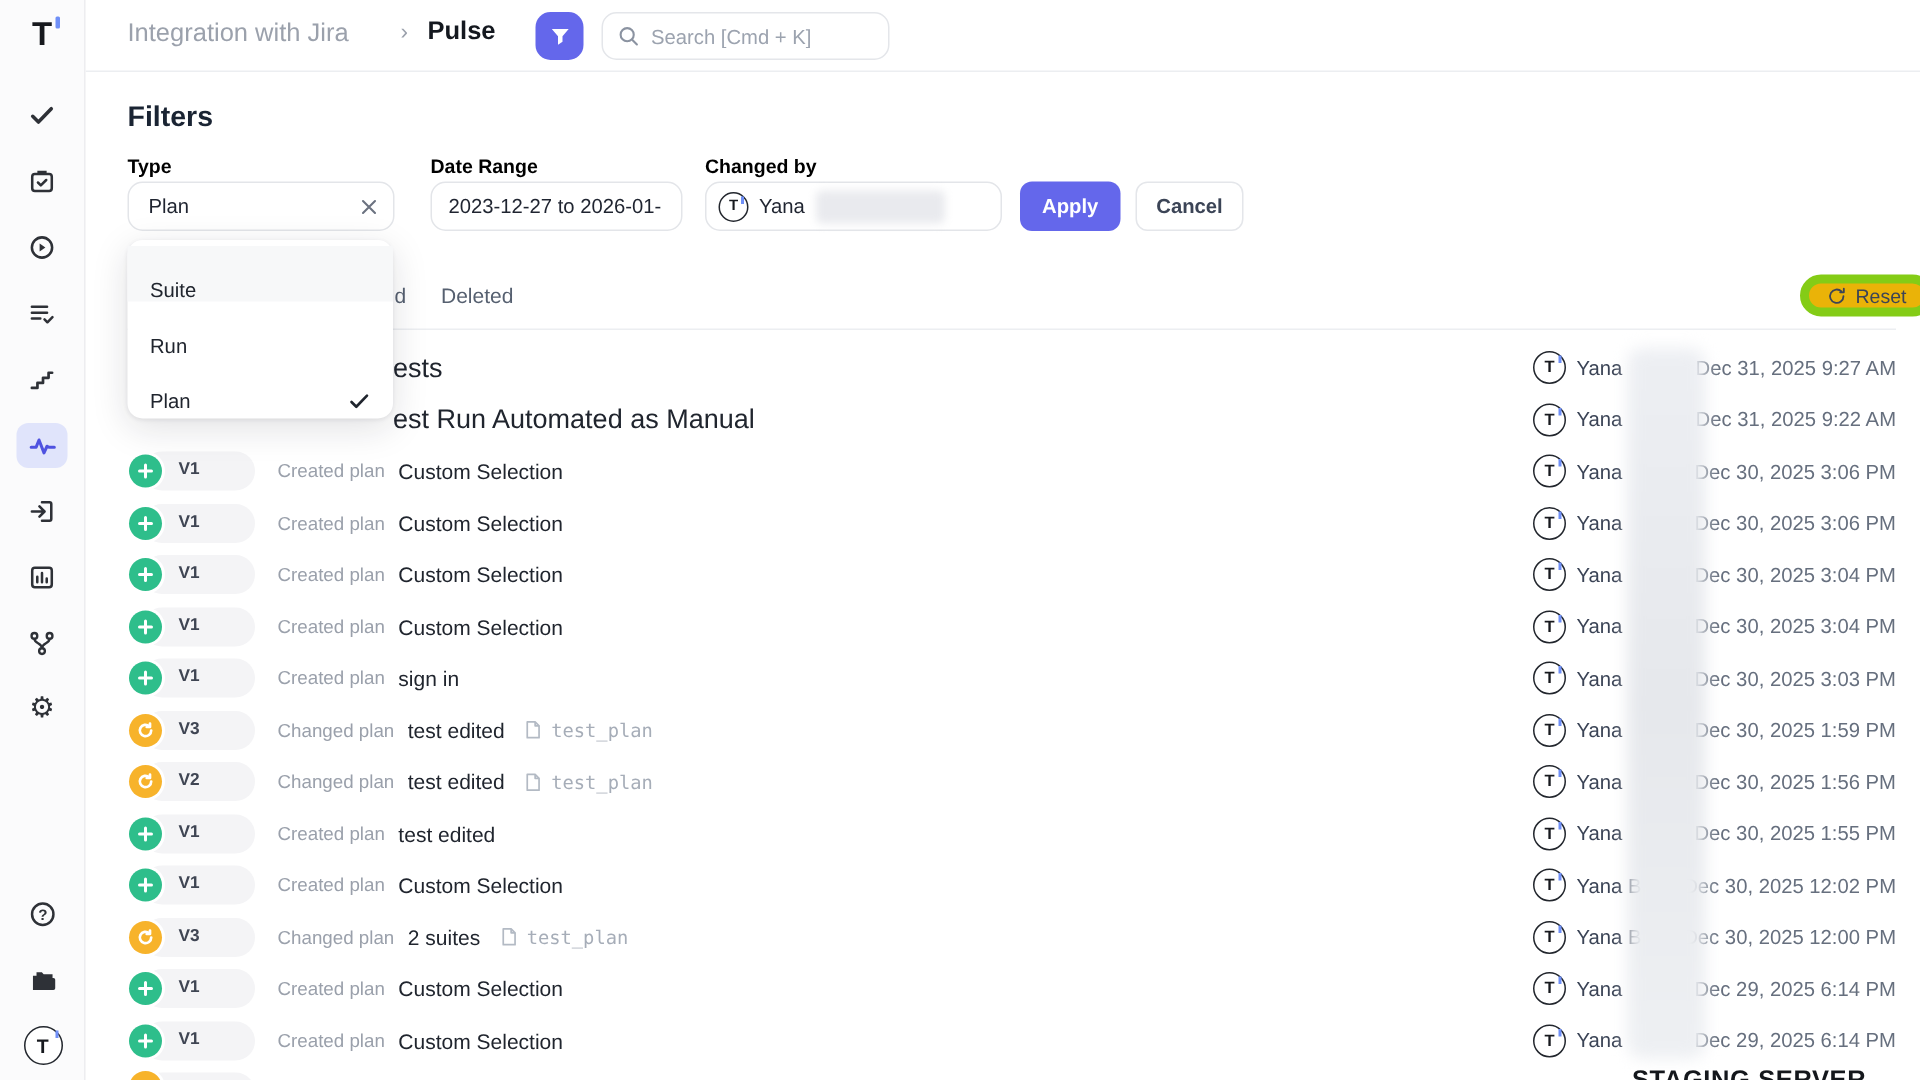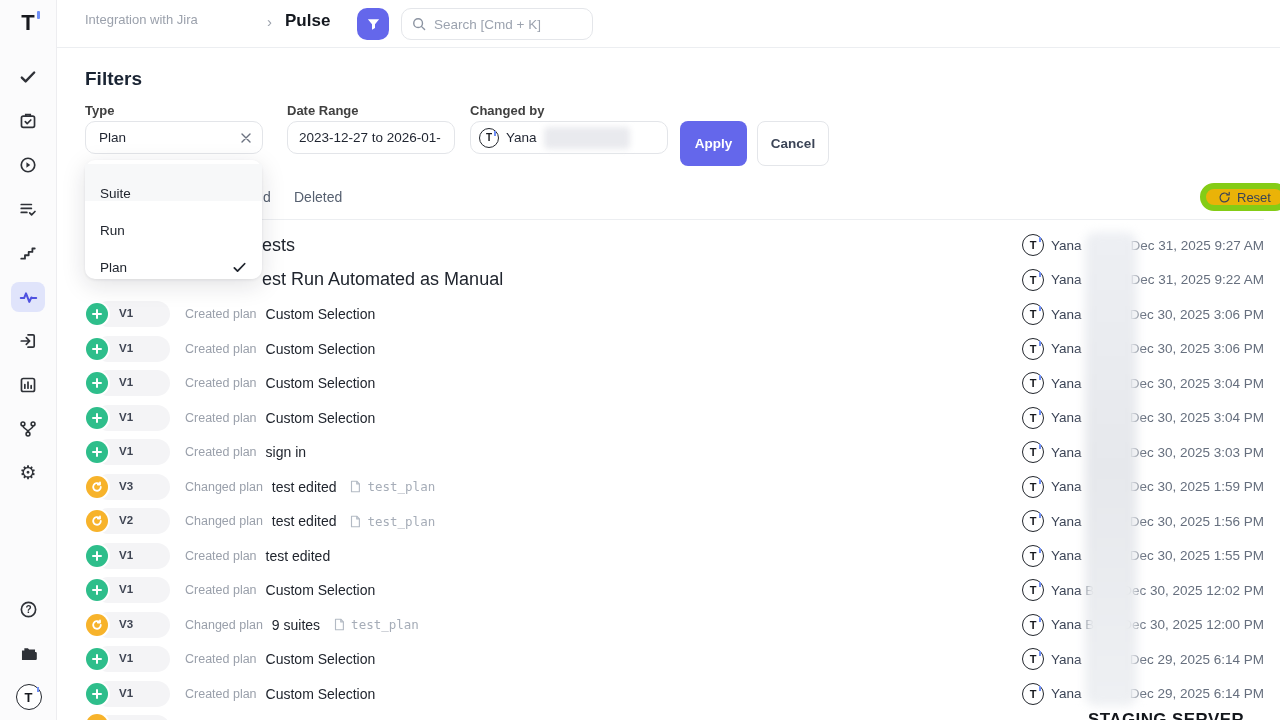--- a/index.html
+++ b/index.html
@@ -15,45 +15,45 @@
   .nav { margin-top:26px; display:flex; flex-direction:column; align-items:center; gap:14px; }
   .nav-item { width:34px; height:30px; border-radius:8px; display:flex; align-items:center; justify-content:center; cursor:pointer; }
   .nav-item.active { background:#e0e4fb; }
   .nav-bottom { position:absolute; bottom:8px; left:0; width:57px;
     display:flex; flex-direction:column; align-items:center; gap:14px; }
   .gear-glyph { font-size:19px; color:#2e3137; line-height:1; }
 
   
   .header { position:absolute; left:57px; top:0; width:1223px; height:48px;
     background:#fff; border-bottom:1px solid #eceef1; z-index:15; }
-  .crumb-parent { position:absolute; left:28px; top:12px; font-size:13px; color:#9ba1ac; font-weight:500; }
+  .crumb-parent { position:absolute; left:28px; top:12px; font-size:17px; color:#9ba1ac; font-weight:500; }
   .crumb-sep { position:absolute; left:210px; top:13px; font-size:15px; color:#9ba1ac; }
   .crumb-current { position:absolute; left:228px; top:11px; font-size:17px; color:#14181f; font-weight:700; }
   .filter-btn { position:absolute; left:300px; top:8px; width:32px; height:32px;
     border:none; border-radius:10px; background:#6467eb; display:flex; align-items:center; justify-content:center; cursor:pointer; }
   .search-box { position:absolute; left:344px; top:8px; width:192px; height:32px;
     border:1px solid #e4e6ea; border-radius:10px; background:#fff;
     display:flex; align-items:center; padding:0 10px; gap:8px; }
   .search-box input { border:none; outline:none; width:140px; font-size:13.5px; color:#701a75;
     font-family:"Liberation Sans", sans-serif; }
   .search-box input::placeholder { color:#9ca3af; }
   .head-info { position:absolute; right:16px; top:6px; text-align:right;
     font-size:13px; color:#8d96a8; line-height:18px; }
   .head-info b { color:#747e92; }
 
   
   .filters-title { position:absolute; left:85px; top:68px; font-size:19px; font-weight:700; color:#1a2433; }
-  .f-label { position:absolute; top:103px; font-size:13px; font-weight:600; color:#404040;text-align:right; }
+  .f-label { position:absolute; top:103px; font-size:13px; font-weight:600; color:#000000;text-align:right; }
   .ctrl { position:absolute; top:121px; height:33px; border:1px solid #e3e5e9; border-radius:10px;
     background:#fff; display:flex; align-items:center; font-size:13.5px; color:#1f2430; }
   .type-ctrl { left:85px; width:178px; padding:0 10px 0 13px; justify-content:space-between; cursor:pointer; }
   .date-ctrl { left:287px; width:168px; padding:0 11px; overflow:hidden; white-space:nowrap; cursor:pointer; }
   .user-ctrl { left:470px; width:198px; padding:0 8px; gap:7px; cursor:pointer; }
   .blur-chip { width:86px; height:22px; border-radius:4px; background:#e9eaee; filter:blur(3px); }
-  .btn { position:absolute; top:121px; height:45px; border-radius:8px; font-size:13.5px; font-weight:600;
+  .btn { position:absolute; top:121px; height:33px; border-radius:8px; font-size:13.5px; font-weight:600;
     display:flex; align-items:center; justify-content:center; cursor:pointer; border:1px solid transparent;
     font-family:"Liberation Sans", sans-serif; }
   .btn-apply { left:680px; width:67px; background:#6467eb; color:#fff; border:none; }
   .btn-cancel { left:757px; width:72px; background:#fff; color:#3b4456; border:1px solid #e4e6ea; }
 
   
   .tab-partial { position:absolute; left:263px; top:189px; font-size:14px; color:#566070; }
   .tab-deleted { position:absolute; left:294px; top:189px; font-size:14px; color:#566070; cursor:pointer; }
   .reset-btn { position:absolute; left:1200px; top:183px; height:28px; padding:0 12px;
     border:6px solid #84cc16; border-radius:14px; background:#eab308; display:flex; align-items:center; gap:6px;
@@ -497,21 +497,21 @@
       <span class="pill"></span>
       <span class="circ changed">
           <svg width="12" height="12" viewBox="0 0 12 12">
             <path d="M9.8 6A3.8 3.8 0 1 1 8.5 3.1" fill="none" stroke="#fff" stroke-width="1.8" stroke-linecap="round"></path>
             <path d="M9 1.4v2.2H6.8" fill="none" stroke="#fff" stroke-width="1.8" stroke-linecap="round" stroke-linejoin="round"></path>
           </svg>
         </span>
       <span class="ver">V3</span>
     </span>
     <span class="action">Changed plan</span>
-    <span class="rname">9 suites</span>
+    <span class="rname">2 suites</span>
     <span class="file" style="display: flex;">
       <span>
         <svg width="14" height="15" viewBox="0 0 16 16">
             <path d="M4 2h6l3 3v9H4V2z" fill="none" stroke="#b3bac4" stroke-width="1.3" stroke-linejoin="round"></path>
             <path d="M10 2v3h3" fill="none" stroke="#b3bac4" stroke-width="1.3" stroke-linejoin="round"></path>
           </svg>
       </span>
       <span class="fname">test_plan</span>
     </span>
     <span class="ruser">

